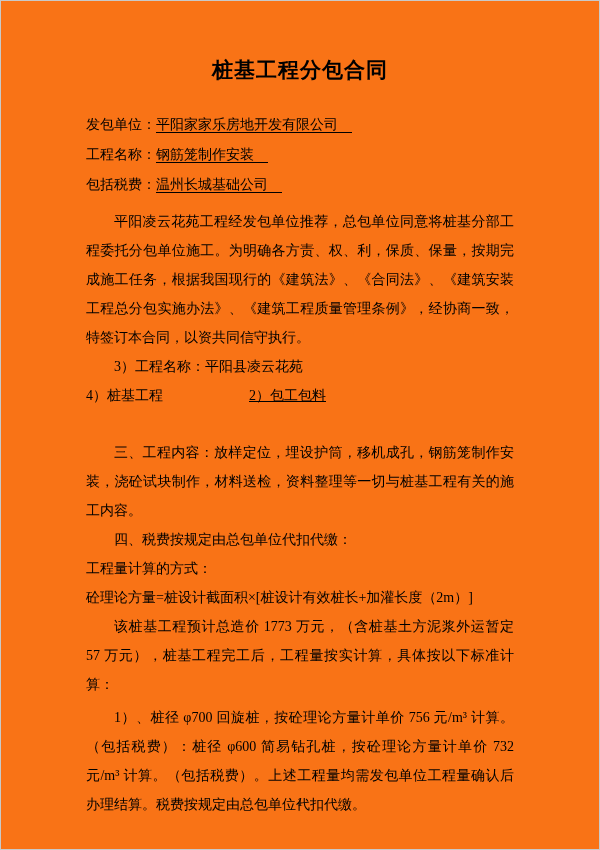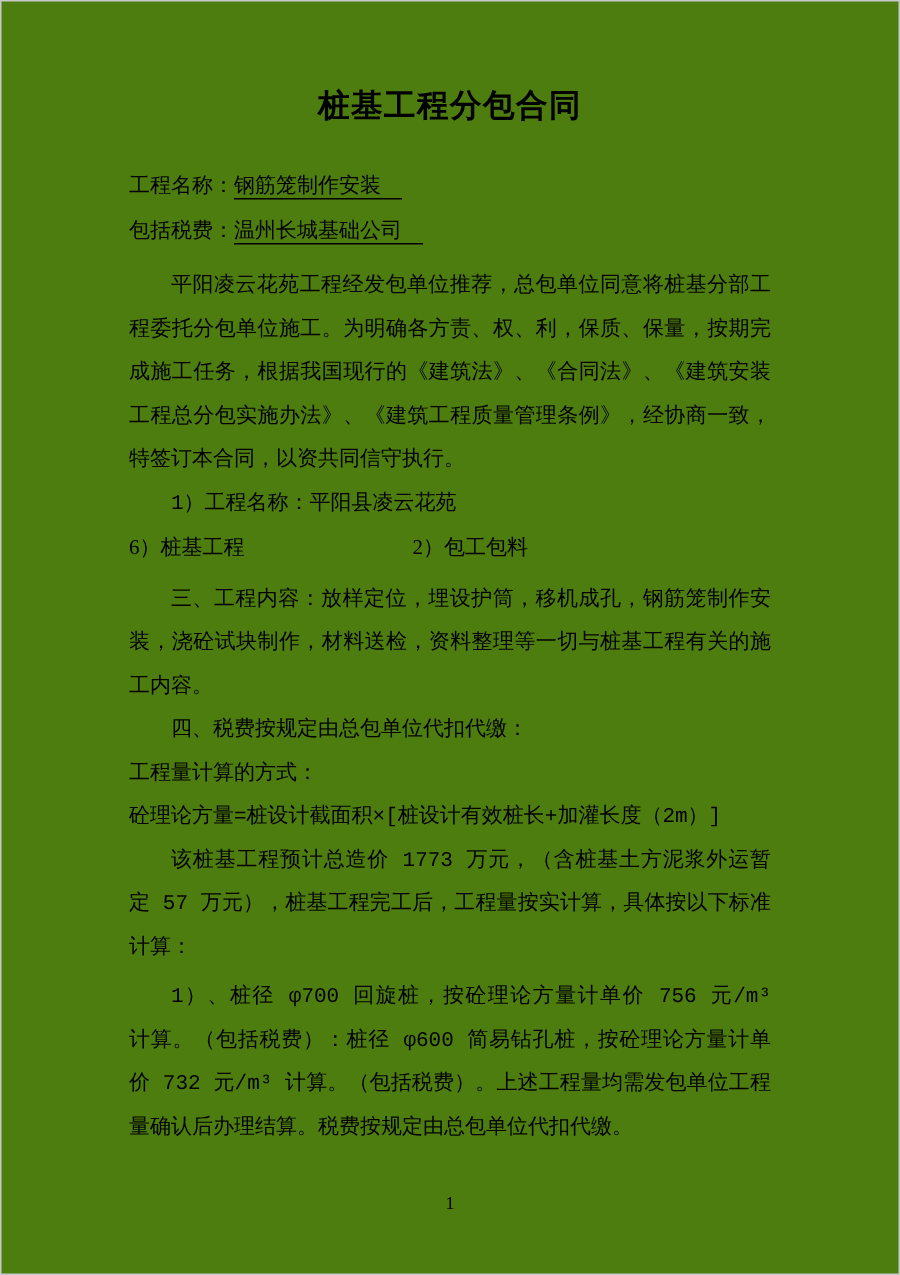--- a/index.html
+++ b/index.html
@@ -5,21 +5,21 @@
   * { margin: 0; padding: 0; box-sizing: border-box; }
   html, body { background: #ffffff; }
   body {
     font-family: "Liberation Serif", "DejaVu Serif", serif;
     color: #000;
   }
   .page {
     width: 600px;
     height: 850px;
     margin: 0 auto;
-    background: #4d7c0f;
+    background: #f97316;
     border: 1px solid #c9c9c9;
     position: relative;
     padding: 54px 85px 0 85px;
     overflow: hidden;
   }
   .doc-title {
     font-size: 21px;
     font-weight: bold;
     text-align: center;
     letter-spacing: 1px;
@@ -33,66 +33,68 @@
     white-space: nowrap;
   }
   .party-value {
     border-bottom: 1px solid #000;
     padding-right: 14px;
   }
   .para {
     font-size: 14px;
     line-height: 29px;
     text-align: justify;
-    font-family: Liberation Mono, monospace;
   }
   .indent { text-indent: 2em; }
-  .gap-lg { margin-top: 6px; }
+  .gap-lg { margin-top: 28px; }
   .gap-sm { margin-top: 4px; }
   .scope-line {
     font-size: 14px;
     line-height: 29px;
     white-space: nowrap;
   }
-  .scope-item-2 { margin-left: 112px; }
+  .scope-item-2 { margin-left: 86px; text-decoration: underline; }
   .page-number {
     position: absolute;
     left: 0;
     right: 0;
     bottom: 40px;
     text-align: center;
     font-size: 12px;
     line-height: 14px;
   }
 </style>
 </head>
 <body>
 
 <div class="page">
 
   <h1 class="doc-title">桩基工程分包合同</h1>
 
   <div class="parties">
     <div class="party-line">
+      <span>发包单位：</span><span class="party-value">平阳家家乐房地开发有限公司</span>
+    </div>
+    <div class="party-line">
       <span>工程名称：</span><span class="party-value">钢筋笼制作安装</span>
     </div>
     <div class="party-line">
       <span>包括税费：</span><span class="party-value">温州长城基础公司</span>
     </div>
   </div>
 
   <p class="para indent">平阳凌云花苑工程经发包单位推荐，总包单位同意将桩基分部工程委托分包单位施工。为明确各方责、权、利，保质、保量，按期完成施工任务，根据我国现行的《建筑法》、《合同法》、《建筑安装工程总分包实施办法》、《建筑工程质量管理条例》，经协商一致，特签订本合同，以资共同信守执行。</p>
 
 
-  <p class="para indent">1）工程名称：平阳县凌云花苑</p>
+  <p class="para indent">3）工程名称：平阳县凌云花苑</p>
 
 
 
   <div class="scope-line">
-    <span>6）桩基工程</span><span class="scope-item-2">2）包工包料</span>
+    <span>4）桩基工程</span><span class="scope-item-2">2）包工包料</span>
   </div>
 
   <p class="para indent gap-lg">三、工程内容：放样定位，埋设护筒，移机成孔，钢筋笼制作安装，浇砼试块制作，材料送检，资料整理等一切与桩基工程有关的施工内容。</p>
 
   <p class="para indent">四、税费按规定由总包单位代扣代缴：</p>
 
   <p class="para">工程量计算的方式：</p>
 
   <p class="para">砼理论方量=桩设计截面积×[桩设计有效桩长+加灌长度（2m）]</p>
 

